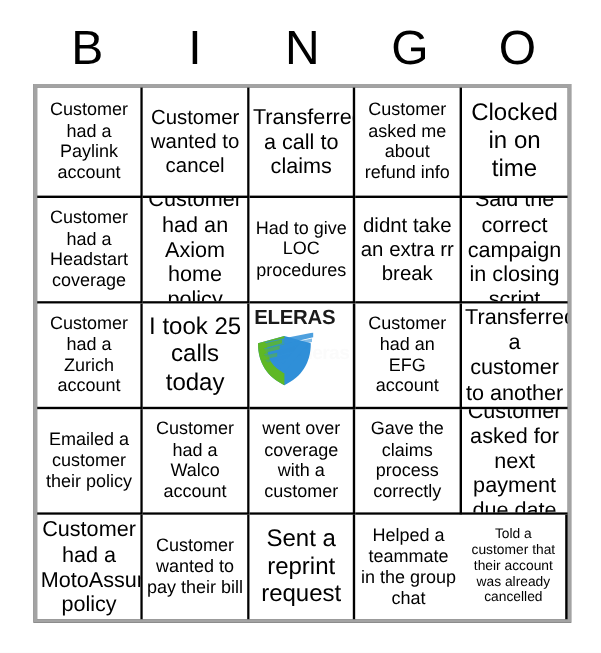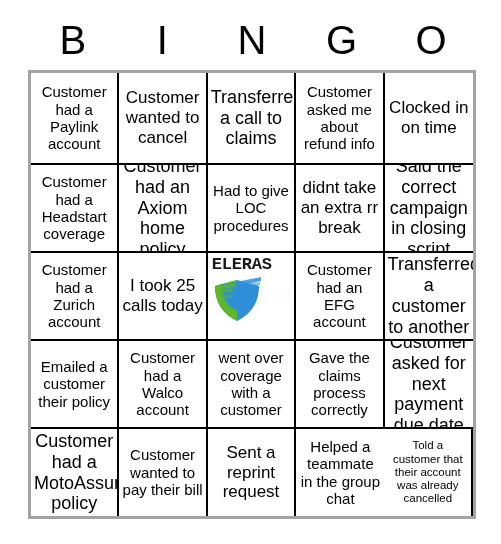--- a/index.html
+++ b/index.html
@@ -70,32 +70,31 @@
   .cell.col-last { border-right: none; }
   .cell.row-last { border-bottom: none; }
 
   .cell-text {
     display: block;
     width: 100%;
     line-height: 1.16;
     color: #000000;
   }
   
-  .fs-xl  { font-size: 17px; }
+  .fs-xl  { font-size: 20px; }
   .fs-lg  { font-size: 17px; }
   .fs-md  { font-size: 15px; }
   .fs-sm  { font-size: 18px; }
   .fs-xs  { font-size: 11.5px; }
 
   
   .cell.logo-cell {
     position: relative;
     padding: 18px;
     display: block;
-    font-family: Liberation Mono, monospace;
   }
   #logo-word {
     position: absolute;
     left: 4px;
     top: 2px;
     font-size: 17px;
     font-weight: 600;
     letter-spacing: -0.2px;
     color: #1a1a1a;
     white-space: nowrap;

